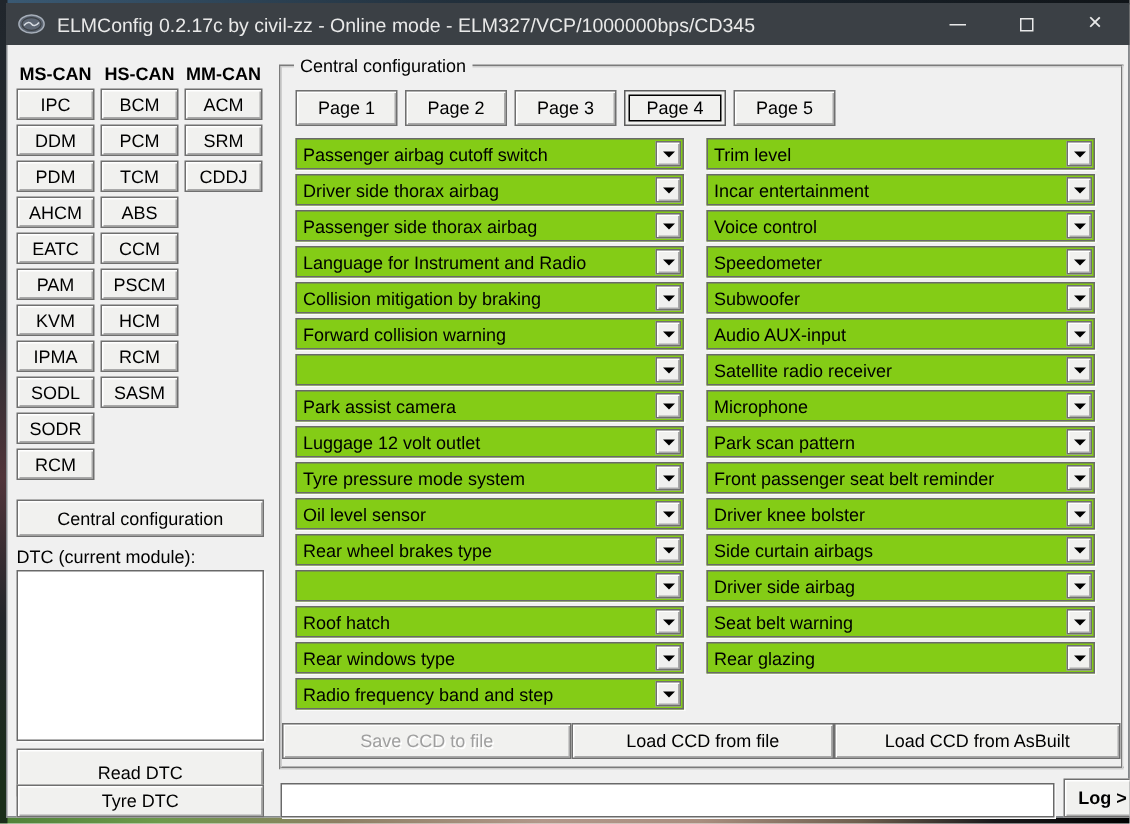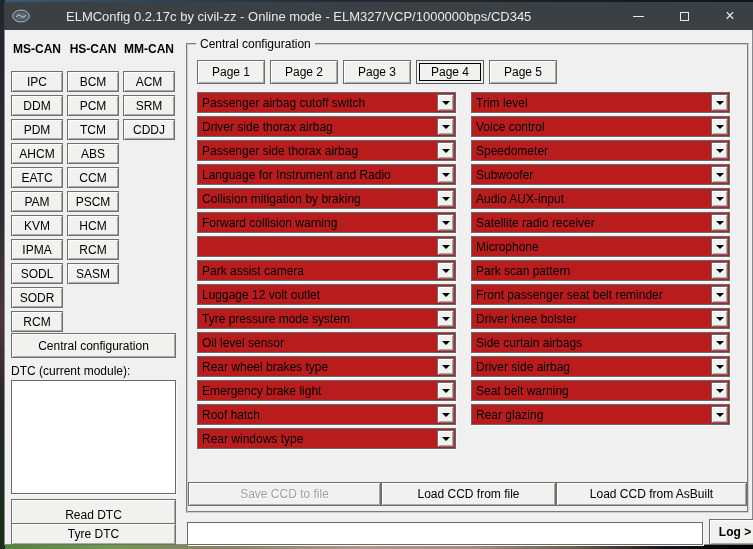--- a/index.html
+++ b/index.html
@@ -12,21 +12,21 @@
       linear-gradient(90deg,#4f8238 0%,#6d9a4b 14%,#8d7f63 30%,#b2978a 48%,#a98e7f 62%,#6f5f4e 76%,#19181a 88%,#000 100%);
     position:relative;
   }
   
   #desktop-top { position:absolute; left:0; top:0; width:753px; height:3px;
     background:linear-gradient(90deg,#3a5a74,#22303c 40%,#101418 100%); }
   #desktop-left { position:absolute; left:0; top:0; width:5px; height:549px;
     background:linear-gradient(180deg,#20262c 0%,#2a2e33 40%,#51343a 58%,#23262a 75%,#1a2e1a 95%); }
 
   #window { position:absolute; left:4px; top:2px; width:749px; height:543px; }
-  #titlebar { height:28px; background:#3b4045; display:flex; align-items:center;gap:28px; }
+  #titlebar { height:28px; background:#3b4045; display:flex; align-items:center; }
   #title-text { color:#e9e9e9; font-size:13px; margin-left:8px; white-space:nowrap; }
   #app-icon { margin-left:8px; display:flex; align-items:center; }
   #win-controls { margin-left:auto; display:flex; height:28px; }
   .win-btn { width:46px; height:28px; display:flex; align-items:center; justify-content:center; color:#e9e9e9; cursor:default; }
   .glyph-min { display:block; width:11px; border-top:1px solid #e9e9e9; }
   .glyph-max { display:block; width:9px; height:9px; border:1px solid #e9e9e9; }
   .glyph-close { font-size:16px; line-height:16px; }
 
   #client { position:absolute; left:0; top:28px; width:749px; height:515px;
     background:#f0f0f0; border:1px solid #85898d; border-top:none; }
@@ -36,39 +36,39 @@
     box-shadow: inset 1px 1px 0 #ffffff, inset -1px -1px 0 #a9a9a9;
     font-family:"Liberation Sans", sans-serif; font-size:12px; color:#000; cursor:default; }
   .pressed { box-shadow:none; background:#f1f1ef; border:1px solid #5d5d5d;
     outline:1px solid #000; outline-offset:-4px; }
   .sunken { background:#ffffff; border:1px solid #696969;
     box-shadow: 1px 1px 0 #fbfbfb; }
   button.disabled { color:#9f9f9f; text-shadow:1px 1px 0 #ffffff; }
 
   
   .module-col { position:absolute; top:12px; width:52px; display:flex; flex-direction:column; }
-  .module-header { height:15px; margin-bottom:14px; font-weight:bold; text-align:center; font-size:12px; }
+  .module-header { height:15px; margin-bottom:2px; font-weight:bold; text-align:center; font-size:12px; }
   .module-btn { height:21px; margin-bottom:3px; width:52px; }
 
   #central-config-button { position:absolute; left:6px; top:303px; width:165px; height:25px; }
   #dtc-label { position:absolute; left:6px; top:334px; }
   #dtc-list { position:absolute; left:6px; top:350px; width:165px; height:114px; }
   #read-dtc { position:absolute; left:6px; top:469px; width:165px; height:32px; }
   #clear-dtc { position:absolute; left:6px; top:493px; width:165px; height:22px; }
 
   
   #groupbox { position:absolute; left:181px; top:13px; width:563px; height:470px;
     border:2px groove #cfcfcf; }
   #group-title { position:absolute; left:8px; top:-8px; background:#f0f0f0; padding:0 4px; font-size:12px; }
   #pages-row { position:absolute; left:9px; top:15px; display:flex;align-items:center; }
   .page-btn { width:68px; height:24px; margin-right:5px; }
   .combo-col { position:absolute; top:47px; width:259px; }
   #combo-col-left { left:9px; }
   #combo-col-right { left:283px; }
-  .combo { position:relative; height:21px; margin-bottom:3px; background:#b91c1c;
+  .combo { position:relative; height:21px; margin-bottom:3px; background:#84cc16;
     border:1px solid #696969; box-shadow:1px 1px 0 #fbfbfb; }
   .combo-text { position:absolute; left:4px; top:3px; white-space:nowrap; }
   .combo-arrow { position:absolute; right:1px; top:1px; width:17px; height:17px;
     background:#f1f1ef; border:1px solid #6f6f6f;
     box-shadow: inset 1px 1px 0 #ffffff, inset -1px -1px 0 #a9a9a9;
     display:flex; align-items:center; justify-content:center; }
   .tri { width:0; height:0; border-left:4px solid transparent; border-right:4px solid transparent;
     border-top:4px solid #000; margin-top:1px; }
   .ccd-btn { position:absolute; top:437px; height:24px; }
 
@@ -222,41 +222,52 @@
               <span class="tri"></span>
             </span>
           </div>
           <div class="combo">
             <span class="combo-text">Rear wheel brakes type</span>
             <span class="combo-arrow">
               <span class="tri"></span>
             </span>
           </div>
           <div class="combo">
-            <span class="combo-text">Emergency brake light</span>
             <span class="combo-arrow">
               <span class="tri"></span>
             </span>
           </div>
           <div class="combo">
             <span class="combo-text">Roof hatch</span>
             <span class="combo-arrow">
               <span class="tri"></span>
             </span>
           </div>
           <div class="combo">
             <span class="combo-text">Rear windows type</span>
             <span class="combo-arrow">
               <span class="tri"></span>
             </span>
           </div>
+          <div class="combo">
+            <span class="combo-text">Radio frequency band and step</span>
+            <span class="combo-arrow">
+              <span class="tri"></span>
+            </span>
+          </div>
         </div>
       <div id="combo-col-right" class="combo-col">
           <div class="combo">
             <span class="combo-text">Trim level</span>
+            <span class="combo-arrow">
+              <span class="tri"></span>
+            </span>
+          </div>
+          <div class="combo">
+            <span class="combo-text">Incar entertainment</span>
             <span class="combo-arrow">
               <span class="tri"></span>
             </span>
           </div>
           <div class="combo">
             <span class="combo-text">Voice control</span>
             <span class="combo-arrow">
               <span class="tri"></span>
             </span>
           </div>

